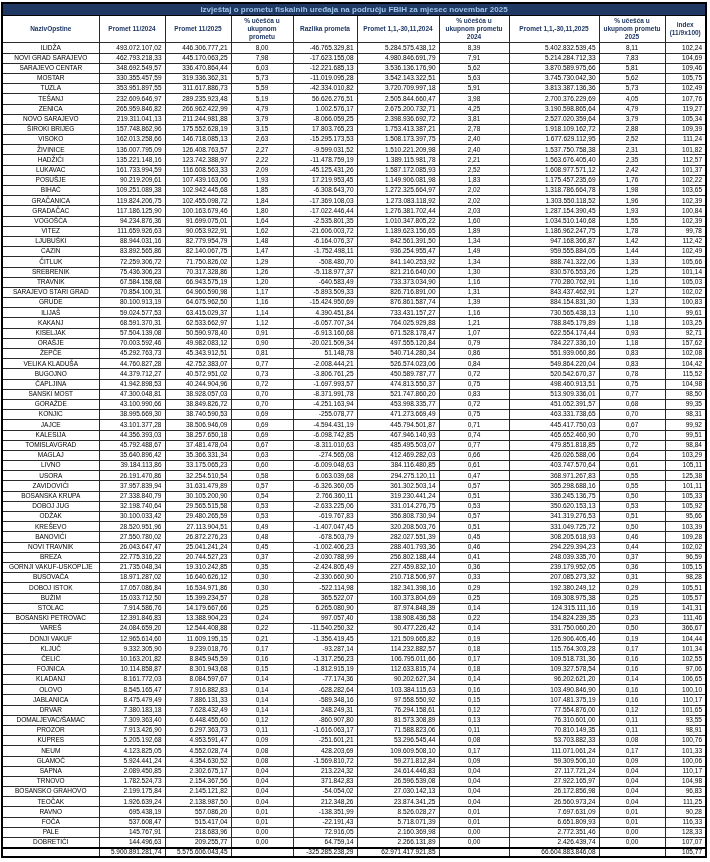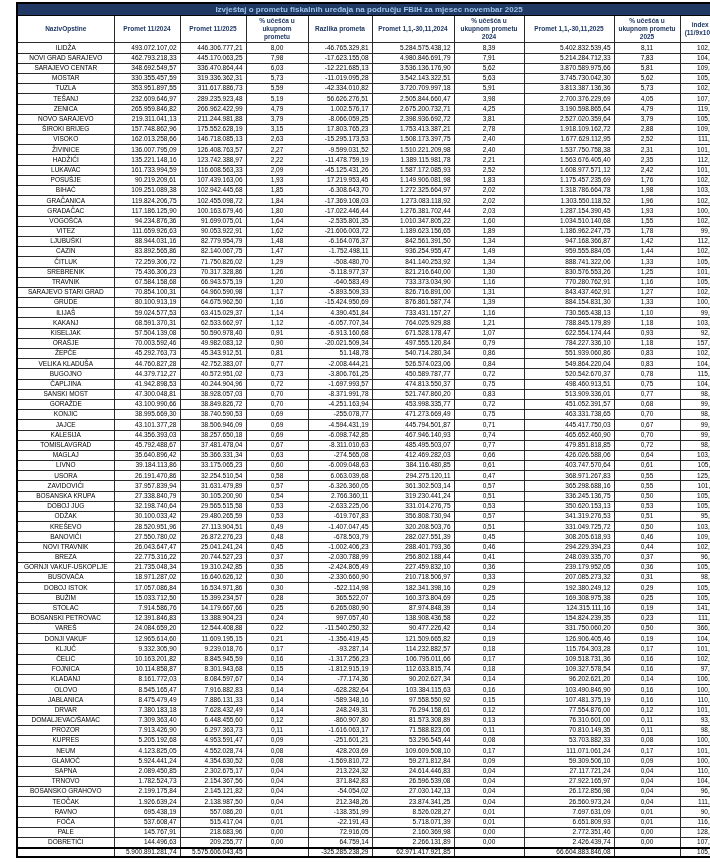--- a/index.html
+++ b/index.html
@@ -1,20 +1,20 @@
 <!DOCTYPE html>
 <html><head>
 <meta charset="utf-8">
 <style>
   html, body { margin: 0; padding: 0; background: #ffffff; }
   .page {
     width: 710px;
     height: 862px;
     box-sizing: border-box;
-    padding: 2px 16px;
+    padding: 2px 1px;
     background: #ffffff;
     font-family: "Liberation Sans", sans-serif;
     overflow: hidden;
   }
   table.report {
     width: 704px;
     height: 856px;
     border-collapse: collapse;
     table-layout: fixed;
     border: 2px solid #000000;

